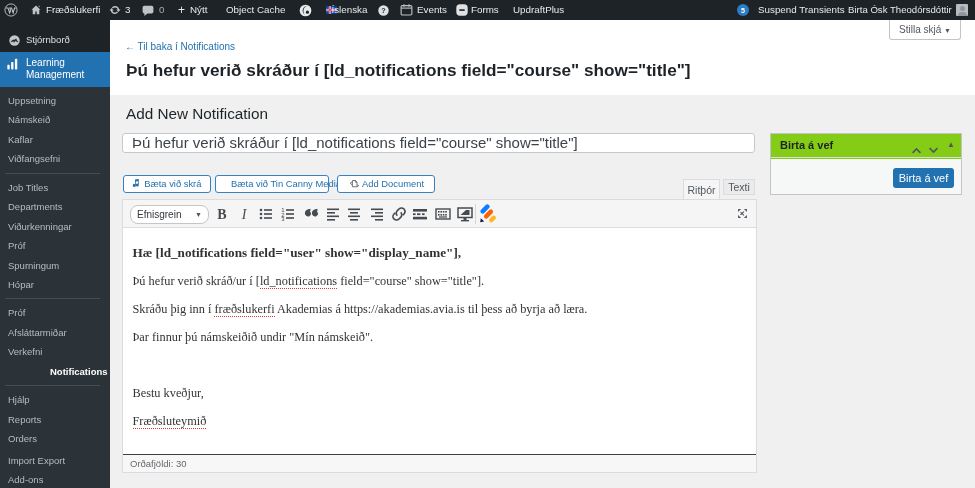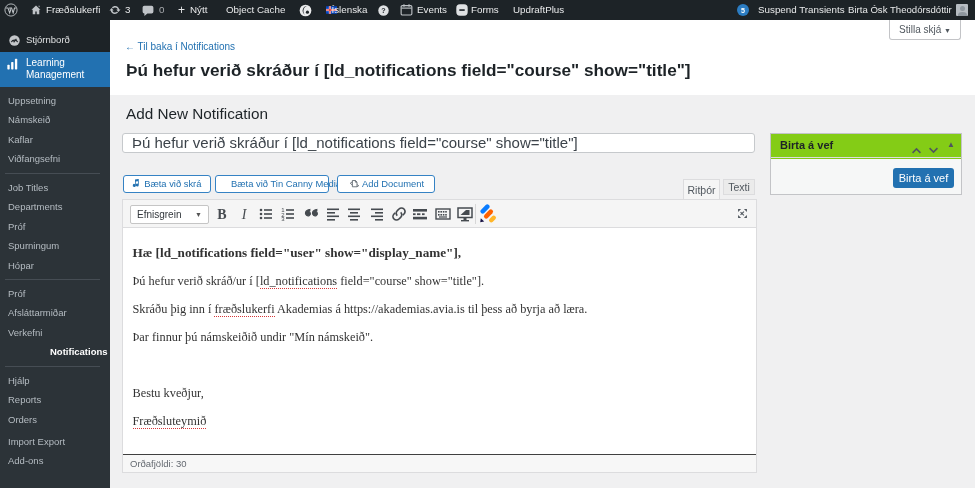--- a/index.html
+++ b/index.html
@@ -40,21 +40,21 @@
 #mb2 { left:105px; width:114px;padding-left:15px; }
 #mb3 { left:227px; width:98px; }
 
 
 #tab-visual { position:absolute; left:573px; top:159px; width:37px; height:20px; background:#f5f5f5; border:1px solid #dcdcde; border-bottom:none; font-size:10.5px; color:#50575e; text-align:center; line-height:20px; z-index:3; }
 #tab-text { position:absolute; left:613px; top:159px; width:32px; height:15.5px; background:#ebebeb; border:1px solid #dcdcde; font-size:10.5px; color:#50575e; text-align:center; line-height:15px; z-index:2; }
 
 
 #editor { position:absolute; left:12px; top:179px; width:635px; height:274px; border:1px solid #dcdcde; background:#fff; }
 #toolbar { position:absolute; left:0; top:0; width:633px; height:28px; background:#f5f5f5; border-bottom:1px solid #dcdcde; }
-#fmtsel { position:absolute; left:7px; top:5px; width:79px; height:19px; background:#fff; border:1px solid #c5c5c5; border-radius:2px; font-size:10px; color:#32373c; line-height:17px; padding-left:6px; }
+#fmtsel { position:absolute; left:7px; top:5px; width:79px; height:19px; background:#fff; border:1px solid #c5c5c5; border-radius:8px; font-size:10px; color:#32373c; line-height:17px; padding-left:6px; }
 .ticon { position:absolute; top:4px; width:20px; height:20px; }
 #tsep { position:absolute; left:352px; top:4px; width:1px; height:20px; background:#d7d7d7; }
 #fsicon { position:absolute; right:7px; top:6px; }
 
 
 #ebody { position:absolute; left:0; top:29px; width:633px; height:226px; background:#fff; overflow:hidden; font-family:"Liberation Serif", serif; color:#333; }
 #ebody .inner { padding:15px 0 0 9.5px; font-size:12.3px; }
 #ebody p { margin:0 0 9.5px 0; line-height:18.5px; }
 .sq { border-bottom:1.5px dotted #d63638; }
 
@@ -178,20 +178,21 @@
       <div style="padding:5px 0 0 26px;line-height:12.5px;">Learning<br>Management</div>
     </div>
     <div id="submenu">
       <a>Uppsetning</a>
       <a>Námskeið</a>
       <a>Kaflar</a>
       <a>Viðfangsefni</a>
       <div class="sep"></div>
       <a>Job Titles</a>
       <a>Departments</a>
+      <a>Viðurkenningar</a>
       <a>Próf</a>
       <a>Spurningum</a>
       <a>Hópar</a>
       <div class="sep"></div>
       <a>Próf</a>
       <a>Afsláttarmiðar</a>
       <a>Verkefni</a>
       <a class="cur">Notifications</a>
       <div class="sep"></div>
       <a>Hjálp</a>

